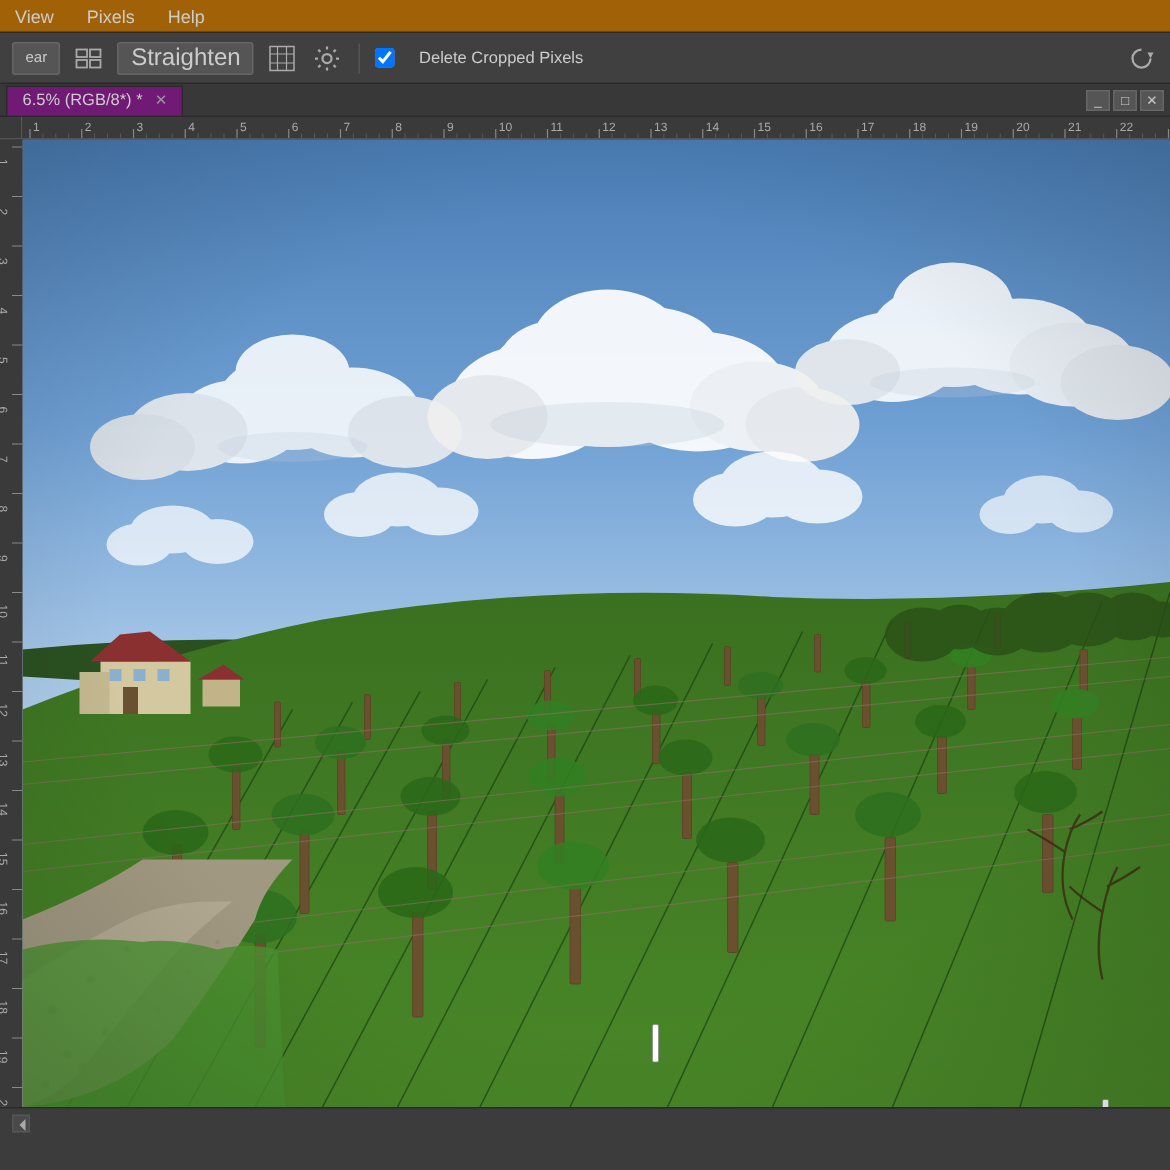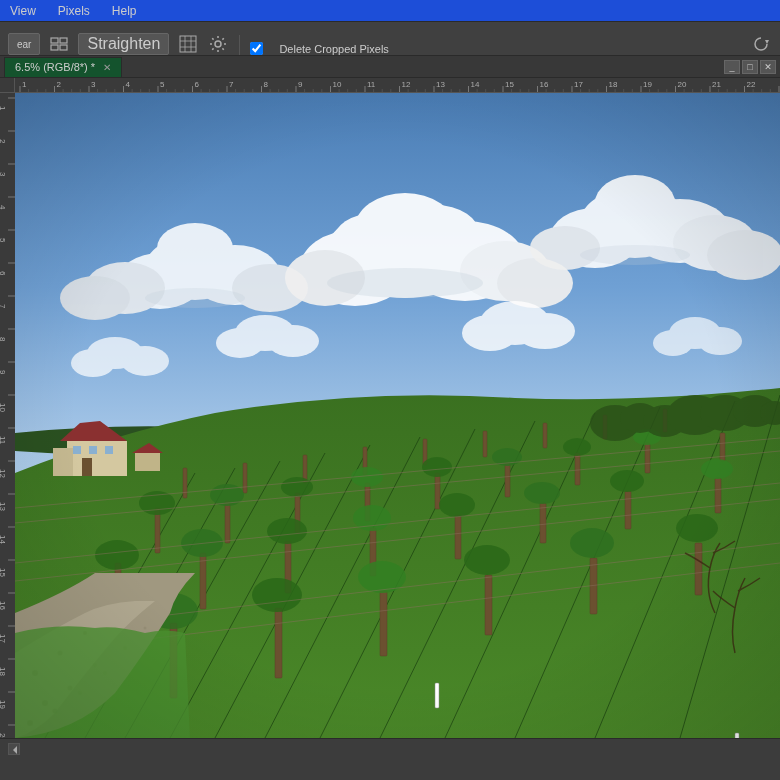--- a/index.html
+++ b/index.html
@@ -9,40 +9,40 @@
       background: #3c3c3c;
       font-family: Arial, sans-serif;
       font-size: 12px;
       color: #ccc;
       overflow: hidden;
     }
 
     
     .menu-bar {
       height: 22px;
-      background: #1d4ed8;
+      background: #a16207;
       display: flex;
       align-items: center;
       padding: 0 6px;
       gap: 14px;
       border-bottom: 1px solid #2a2a2a;
     }
     .menu-item {
       color: #ccc;
       font-size: 12px;
       cursor: pointer;
       padding: 2px 4px;
     }
 
     
     .toolbar {
       height: 34px;
       background: #404040;
       display: flex;
-      align-items: flex-end;
+      align-items: center;
       padding: 0 8px;
       gap: 8px;
       border-bottom: 1px solid #2a2a2a;
     }
     .toolbar-btn {
       background: #555;
       border: 1px solid #666;
       color: #ccc;
       padding: 3px 8px;
       font-size: 16px;
@@ -93,21 +93,21 @@
     
     .tab-bar {
       height: 22px;
       background: #383838;
       display: flex;
       align-items: center;
       border-bottom: 1px solid #2a2a2a;
       padding: 0 4px;
     }
     .doc-tab {
-      background: #14532d;
+      background: #701a75;
       border: 1px solid #2a2a2a;
       border-bottom: none;
       padding: 2px 10px;
       font-size: 11px;
       color: #ccc;
       display: flex;
       align-items: center;
       gap: 4px;
       height: 20px;
     }

